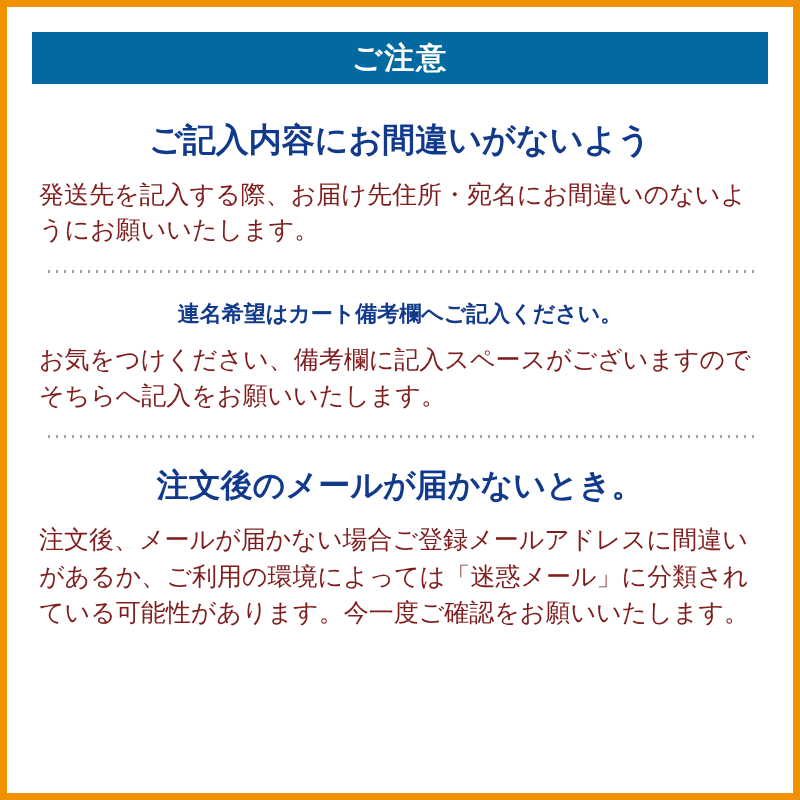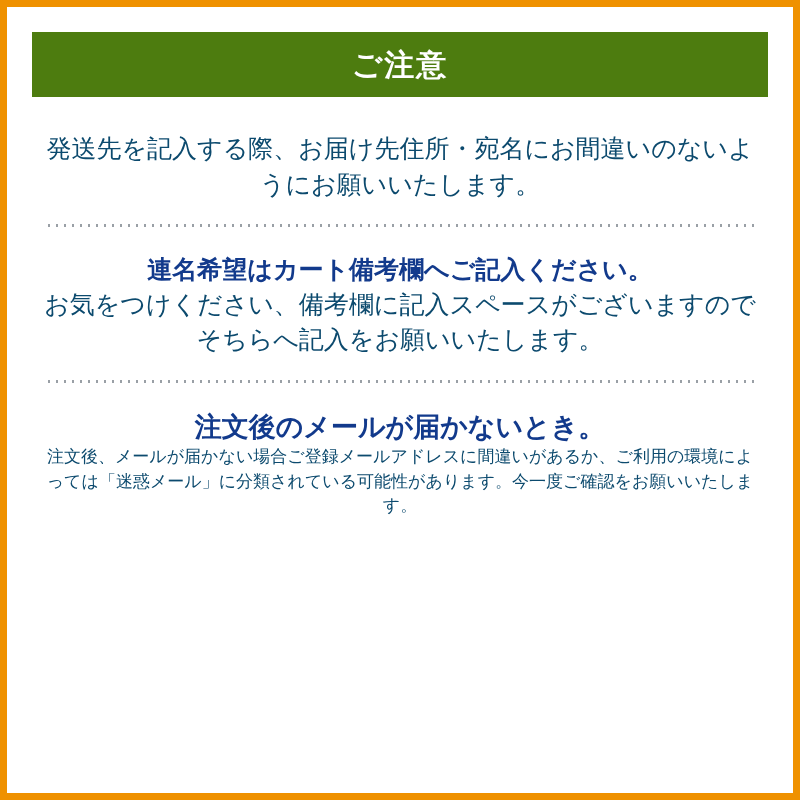--- a/index.html
+++ b/index.html
@@ -23,22 +23,22 @@
   }
   .inner {
     position: relative;
     width: 100%;
     height: 100%;
     box-sizing: border-box;
     padding: 0;
   }
   .notice-bar {
     margin: 25px 25px 0 25px;
-    background: #4d7c0f;
-    height: 65px;
+    background: #0369a1;
+    height: 52px;
     display: flex;
     align-items: center;
     justify-content: center;
   }
   .notice-bar-text {
     color: #ffffff;
     font-size: 30px;
     font-weight: bold;
     letter-spacing: 2px;
     line-height: 1;
@@ -54,37 +54,37 @@
     font-weight: bold;
     text-align: center;
     letter-spacing: 0px;
   }
   .h-1 {
     font-size: 33px;
     line-height: 1.35;
     margin-top: 8px;
   }
   .h-2 {
-    font-size: 25px;
+    font-size: 22px;
     line-height: 1.35;
   }
   .h-3 {
-    font-size: 27px;
+    font-size: 32px;
     line-height: 1.35;
     font-family: Liberation Serif, serif;
   }
   .body-text {
-    color: #0c4a6e;
+    color: #7f1d1d;
     font-size: 25px;
     line-height: 1.42;
     letter-spacing: 0px;
-    text-align: center;
+    margin-top: 14px;
   }
   .body-text.small {
-    font-size: 17px;
+    font-size: 25px;
     line-height: 1.45;
   }
   .divider {
     margin: 22px 6px 0 6px;
     height: 3px;
     background-image: radial-gradient(circle, #9aa0a6 1.2px, rgba(255,255,255,0) 1.3px);
     background-size: 8px 3px;
     background-repeat: repeat-x;
     background-position: left center;
   }
@@ -96,20 +96,21 @@
   <div class="inner">
 
     <div class="notice-bar">
       <span class="notice-bar-text">ご注意</span>
     </div>
 
     <div class="content">
 
       <div class="section">
         <div class="section-heading h-1">
+          <div>ご記入内容にお間違いがないよう</div>
         </div>
         <div class="body-text">発送先を記入する際、お届け先住所・宛名にお間違いのないようにお願いいたします。</div>
       </div>
 
       <div class="divider"></div>
 
       <div class="section">
         <div class="section-heading h-2">連名希望はカート備考欄へご記入ください。</div>
         <div class="body-text">お気をつけください、備考欄に記入スペースがございますのでそちらへ記入をお願いいたします。</div>
       </div>

